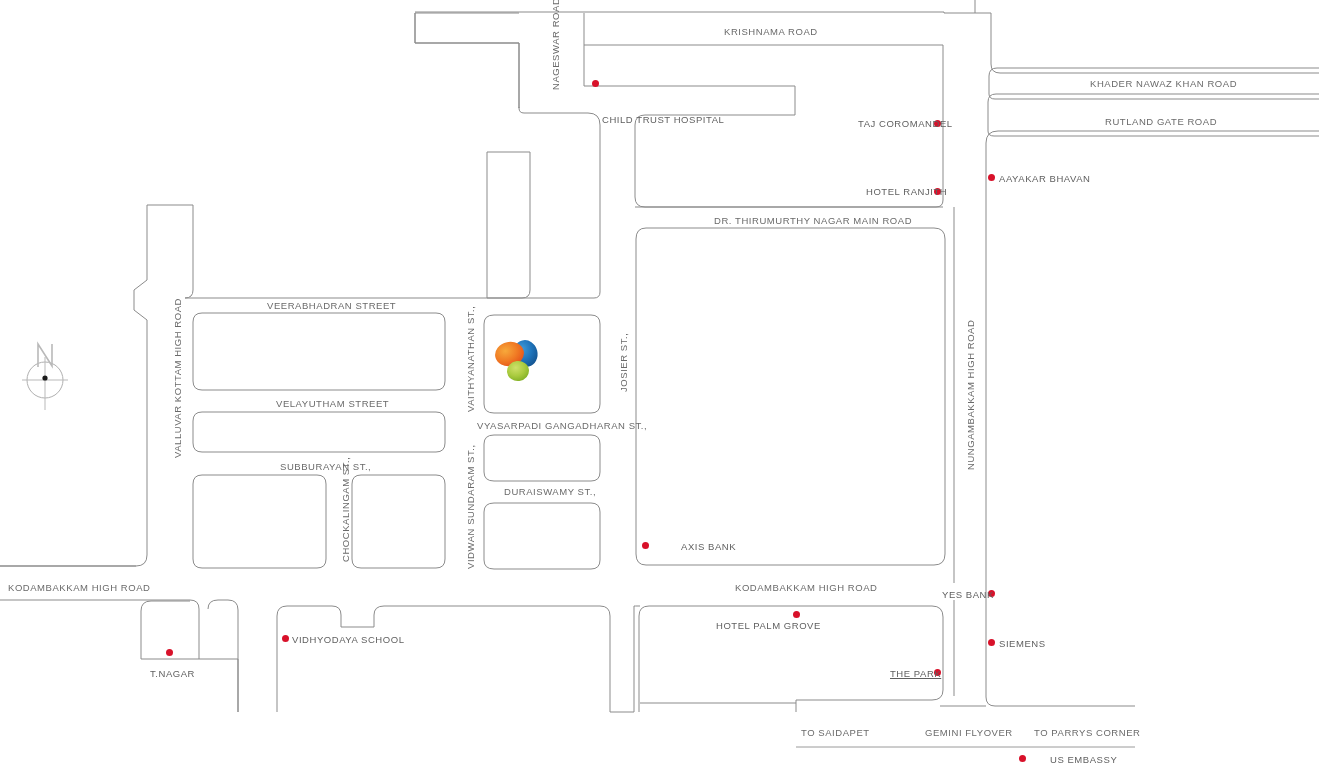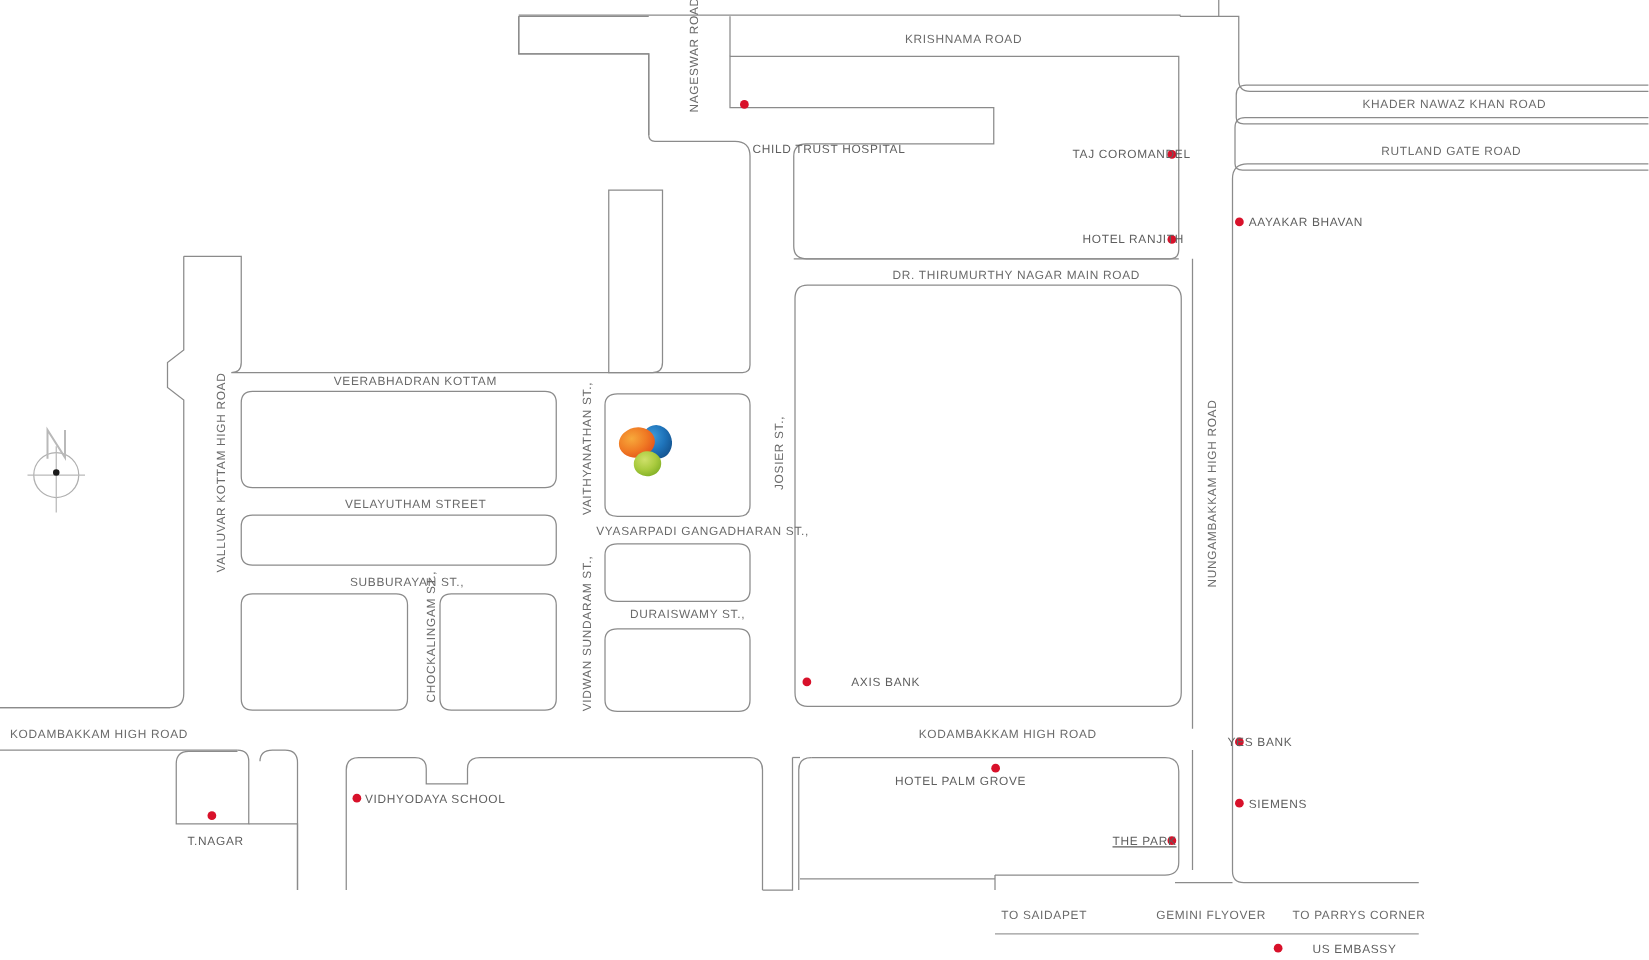--- a/index.html
+++ b/index.html
@@ -186,21 +186,21 @@
       <ellipse cx="19.5" cy="21" rx="14.5" ry="12" fill="url(#gOrange)" transform="rotate(-12 19.5 21)"></ellipse>
       <ellipse cx="28" cy="38" rx="11" ry="10" fill="url(#gGreen)" transform="rotate(-8 28 38)"></ellipse>
     </svg>
   </div>
 
   <div class="label road" style="left:724px; top:27px;">KRISHNAMA ROAD</div>
   <div class="label road vert" style="left:551px; top:90px;">NAGESWAR ROAD</div>
   <div class="label road" style="left:1090px; top:79px;">KHADER NAWAZ KHAN ROAD</div>
   <div class="label road" style="left:1105px; top:117px;">RUTLAND GATE ROAD</div>
   <div class="label road" style="left:714px; top:216px;">DR. THIRUMURTHY NAGAR MAIN ROAD</div>
-  <div class="label road" style="left:267px; top:301px;">VEERABHADRAN KOTTAM</div>
+  <div class="label road" style="left:267px; top:301px;">VEERABHADRAN STREET</div>
   <div class="label road" style="left:276px; top:399px;">VELAYUTHAM STREET</div>
   <div class="label road" style="left:280px; top:462px;">SUBBURAYAN ST.,</div>
   <div class="label road vert" style="left:173px; top:458px;">VALLUVAR KOTTAM HIGH ROAD</div>
   <div class="label road vert" style="left:466px; top:412px;">VAITHYANATHAN ST.,</div>
   <div class="label road vert" style="left:619px; top:392px;">JOSIER ST.,</div>
   <div class="label road vert" style="left:341px; top:562px;">CHOCKALINGAM ST.,</div>
   <div class="label road vert" style="left:466px; top:569px;">VIDWAN SUNDARAM ST.,</div>
   <div class="label road" style="left:477px; top:421px;">VYASARPADI GANGADHARAN ST.,</div>
   <div class="label road" style="left:504px; top:487px;">DURAISWAMY ST.,</div>
   <div class="label road vert" style="left:966px; top:470px;">NUNGAMBAKKAM HIGH ROAD</div>
@@ -216,21 +216,21 @@
   <div class="dot" style="left:988px; top:174px;"></div>
   <div class="label poi" style="left:999px; top:174px;">AAYAKAR BHAVAN</div>
 
   <div class="dot" style="left:934px; top:188px;"></div>
   <div class="label poi" style="left:866px; top:187px;">HOTEL RANJITH</div>
 
   <div class="dot" style="left:642px; top:542px;"></div>
   <div class="label poi" style="left:654px; top:542px;margin-left:27px;">AXIS BANK</div>
 
   <div class="dot" style="left:988px; top:590px;"></div>
-  <div class="label poi" style="left:982px; top:590px;">YES BANK</div>
+  <div class="label poi" style="left:942px; top:590px;">YES BANK</div>
 
   <div class="dot" style="left:793px; top:611px;"></div>
   <div class="label poi" style="left:716px; top:621px;">HOTEL PALM GROVE</div>
 
   <div class="dot" style="left:988px; top:639px;"></div>
   <div class="label poi" style="left:999px; top:639px;">SIEMENS</div>
 
   <div class="dot" style="left:166px; top:649px;"></div>
   <div class="label poi" style="left:150px; top:669px;">T.NAGAR</div>
 

